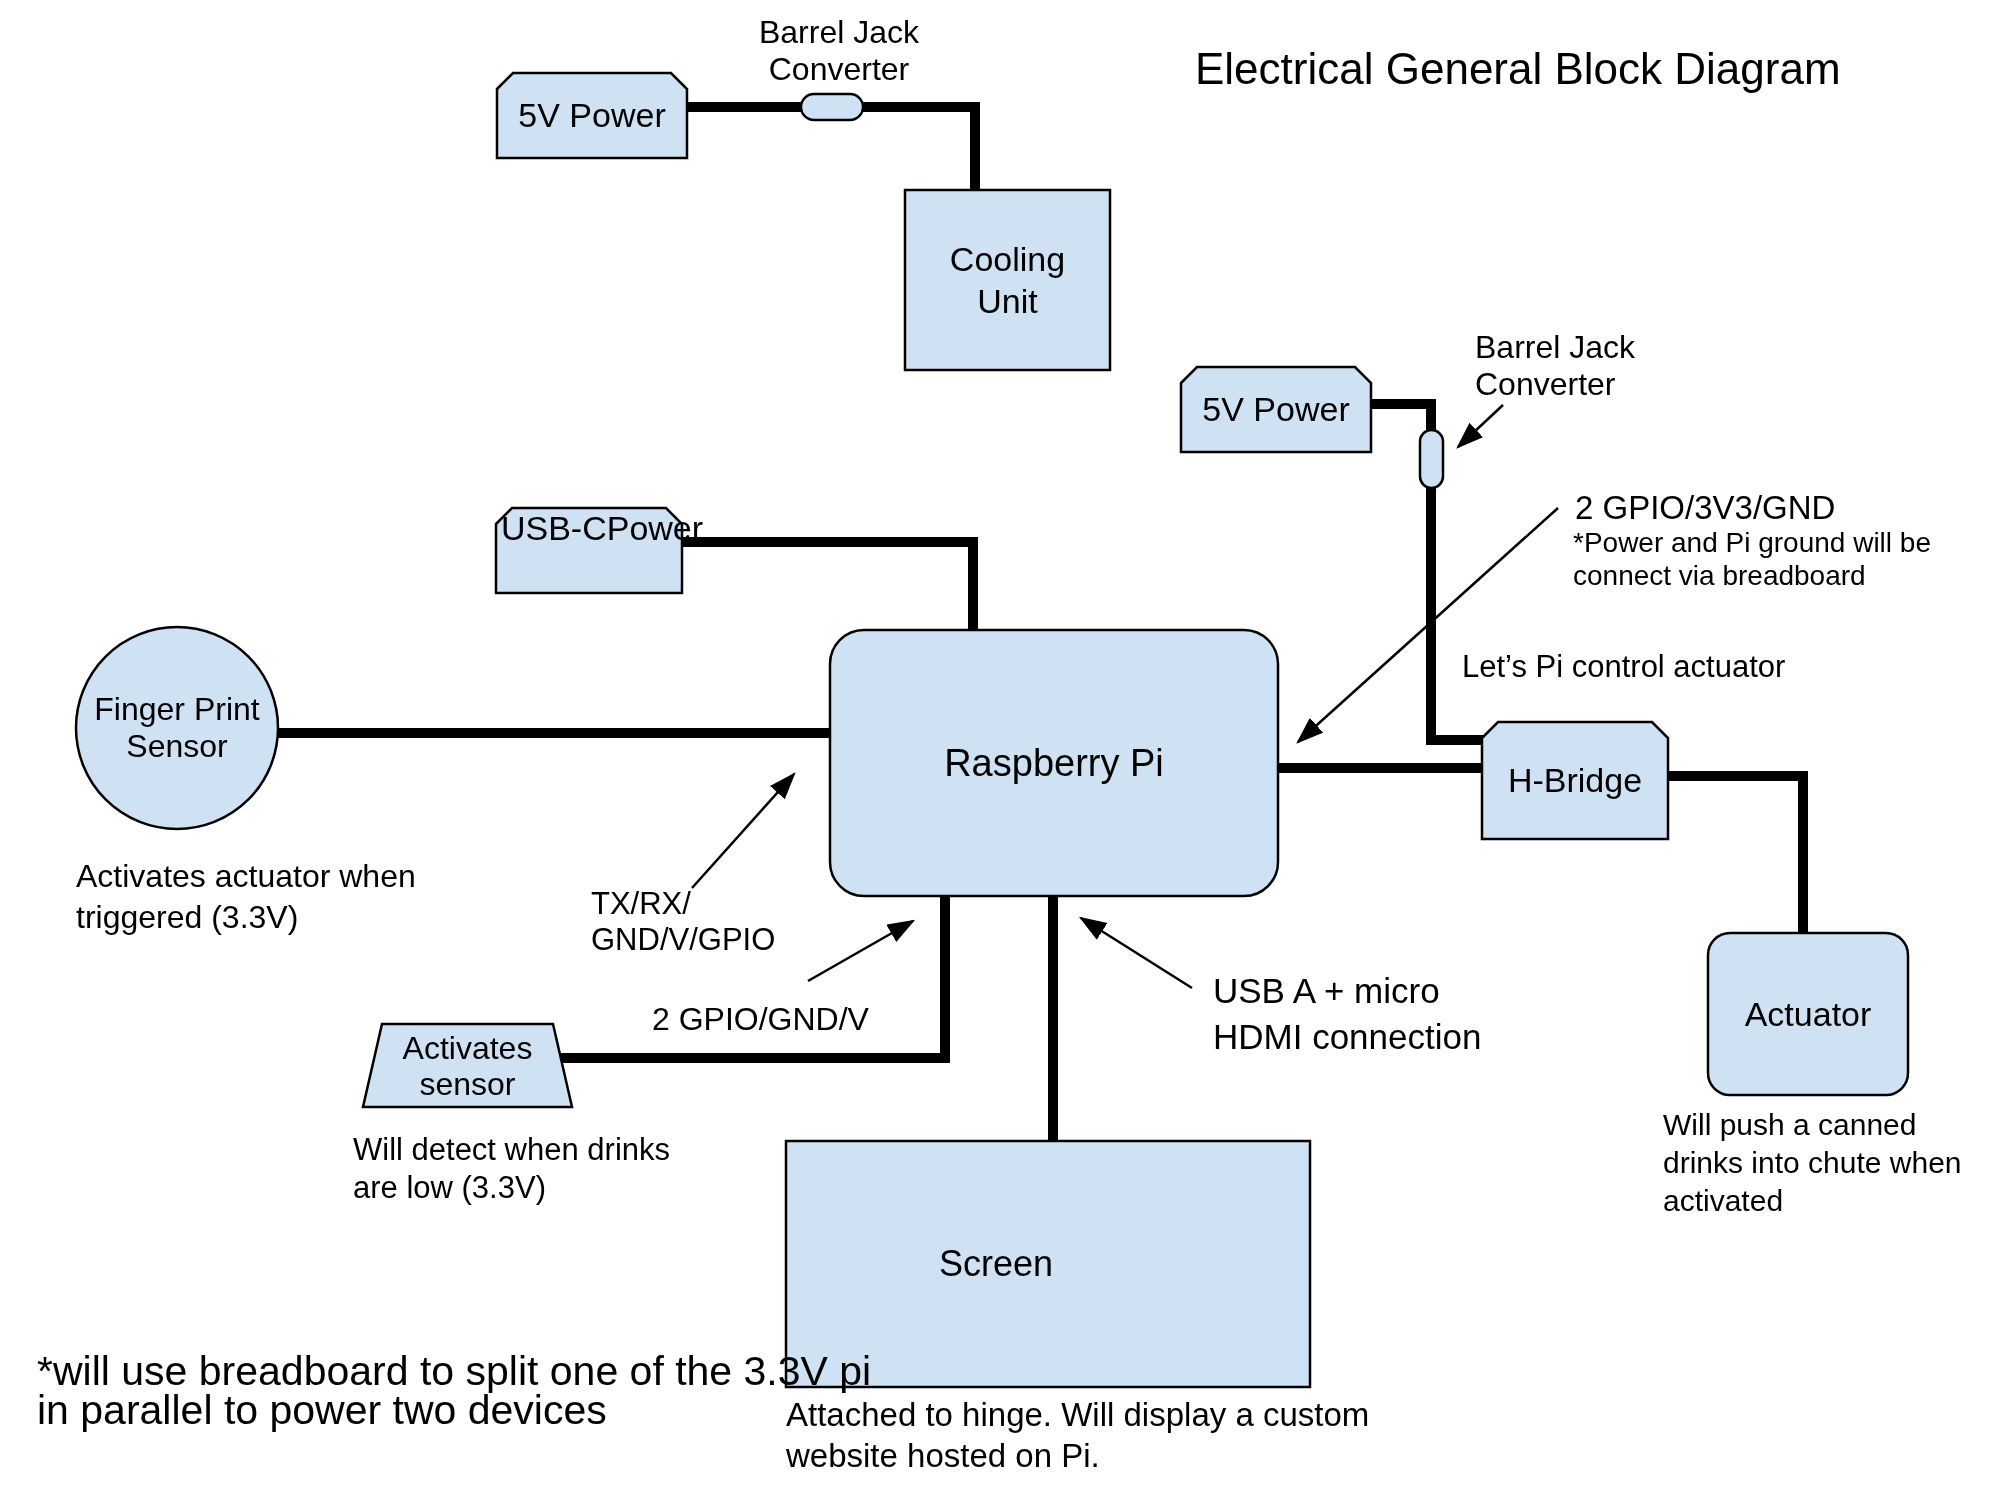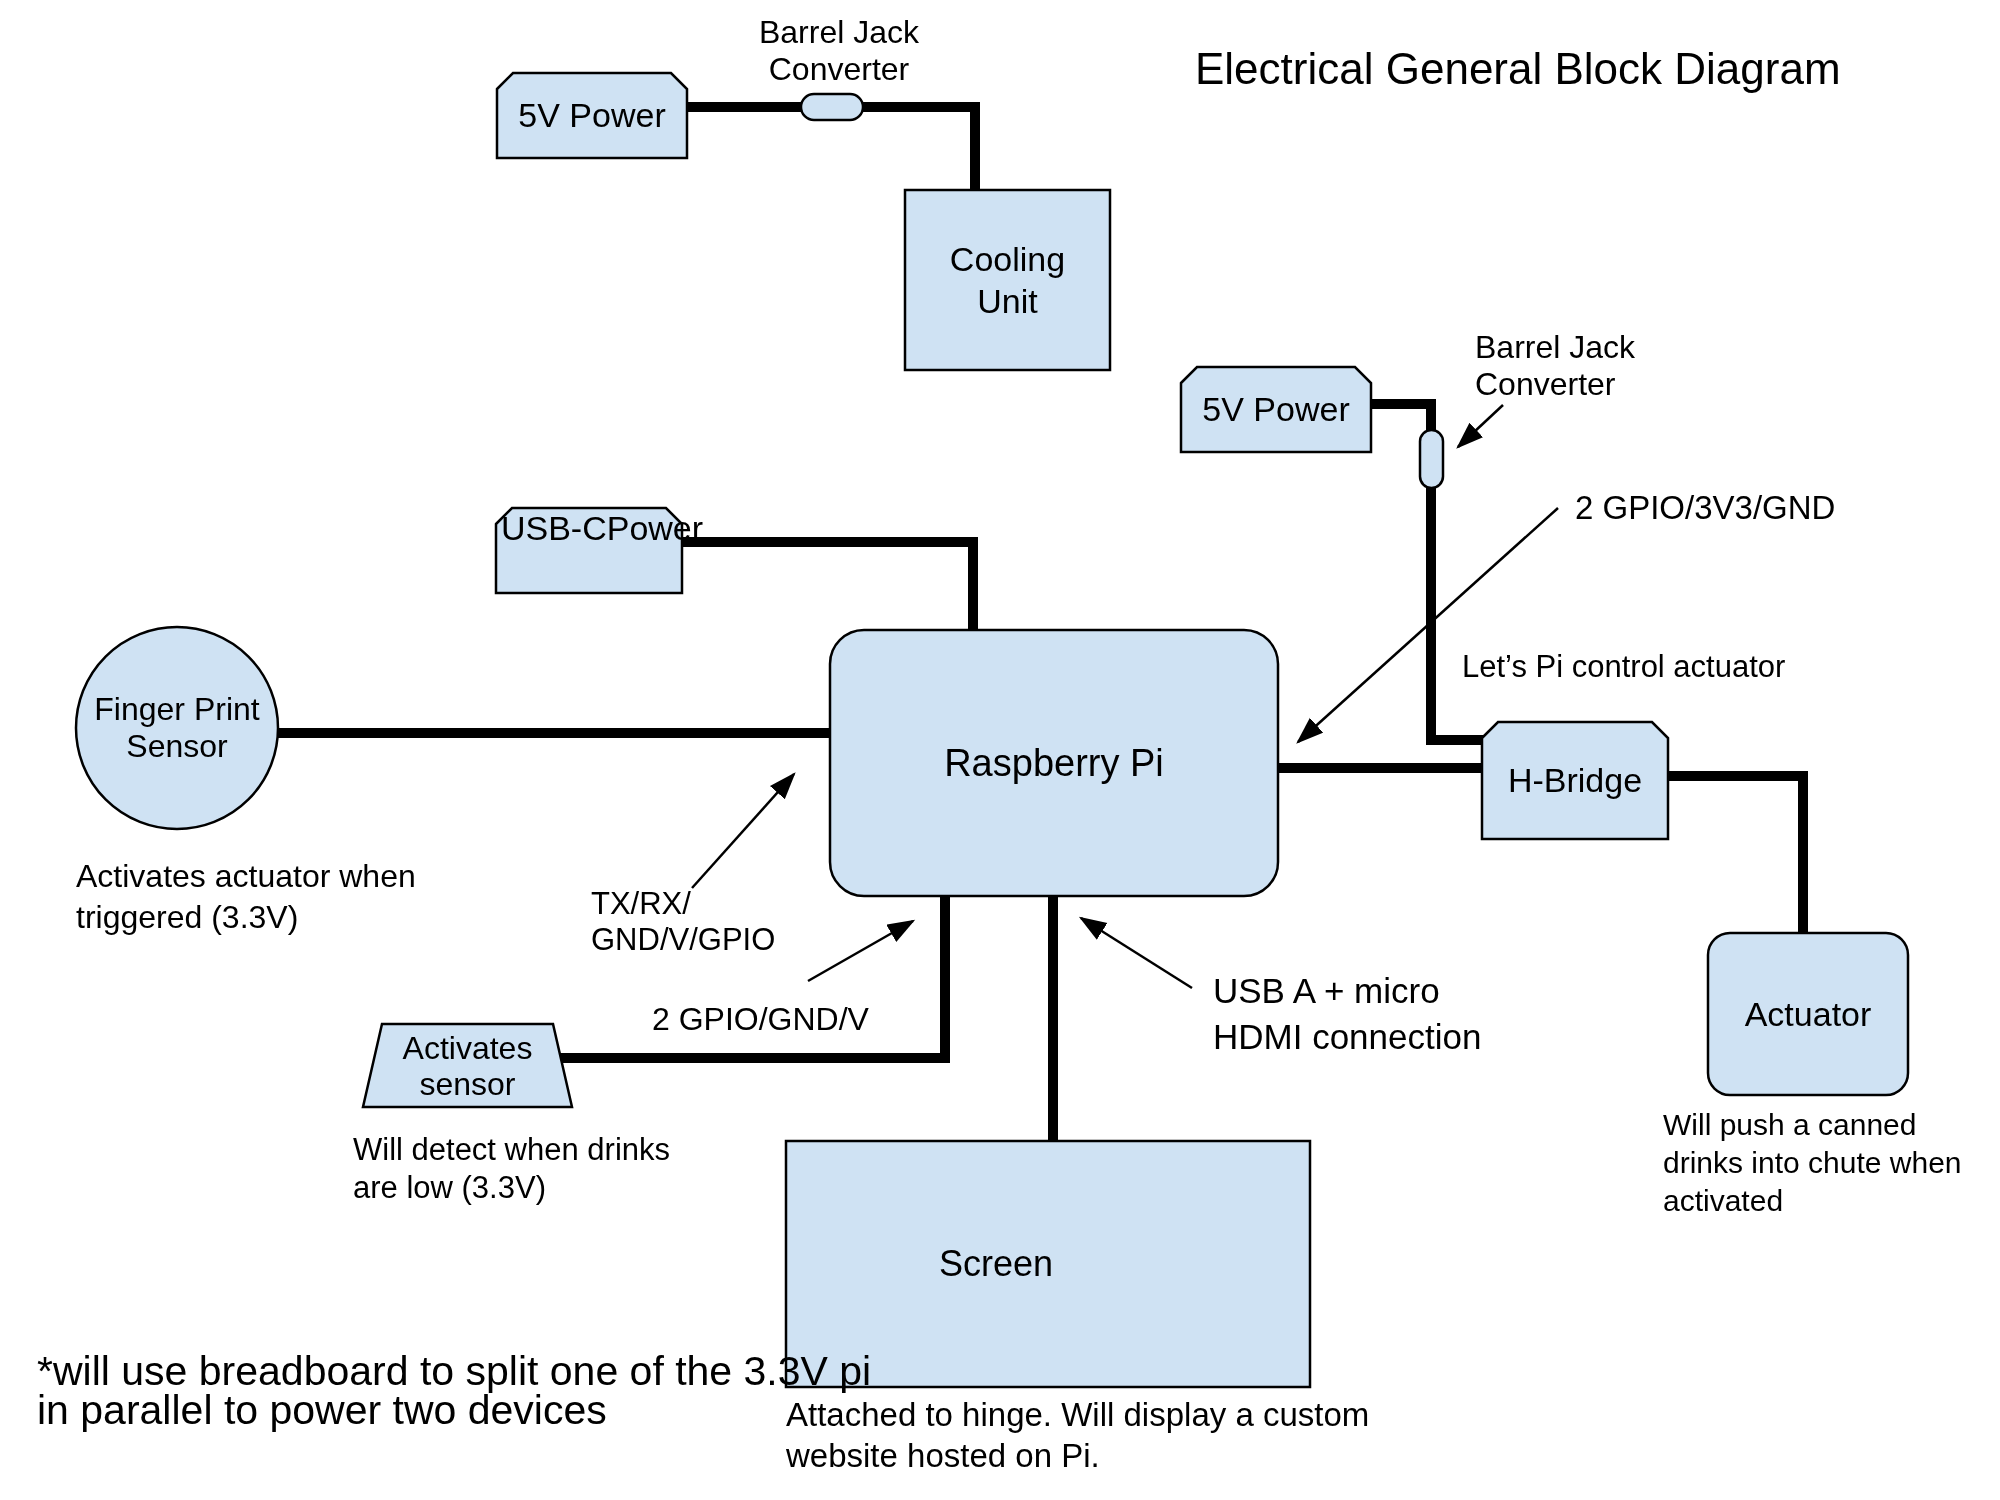--- a/index.html
+++ b/index.html
@@ -129,20 +129,24 @@
     <span class="lline">Barrel Jack</span>
     <span class="lline">Converter</span>
   </div>
 
   <div class="lbl" id="a-bjc-right">
     <span class="lline">Barrel Jack</span>
     <span class="lline">Converter</span>
   </div>
 
   <div class="lbl" id="a-gpio3v3-main">2 GPIO/3V3/GND</div>
+  <div class="lbl" id="a-gpio3v3-sub">
+    <span class="lline">*Power and Pi ground will be</span>
+    <span class="lline">connect via breadboard</span>
+  </div>
 
   <div class="lbl" id="a-letspi">Let’s Pi control actuator</div>
 
   <div class="lbl" id="a-txrx">
     <span class="lline">TX/RX/</span>
     <span class="lline">GND/V/GPIO</span>
   </div>
 
   <div class="lbl" id="a-gpiogndv">2 GPIO/GND/V</div>
 

